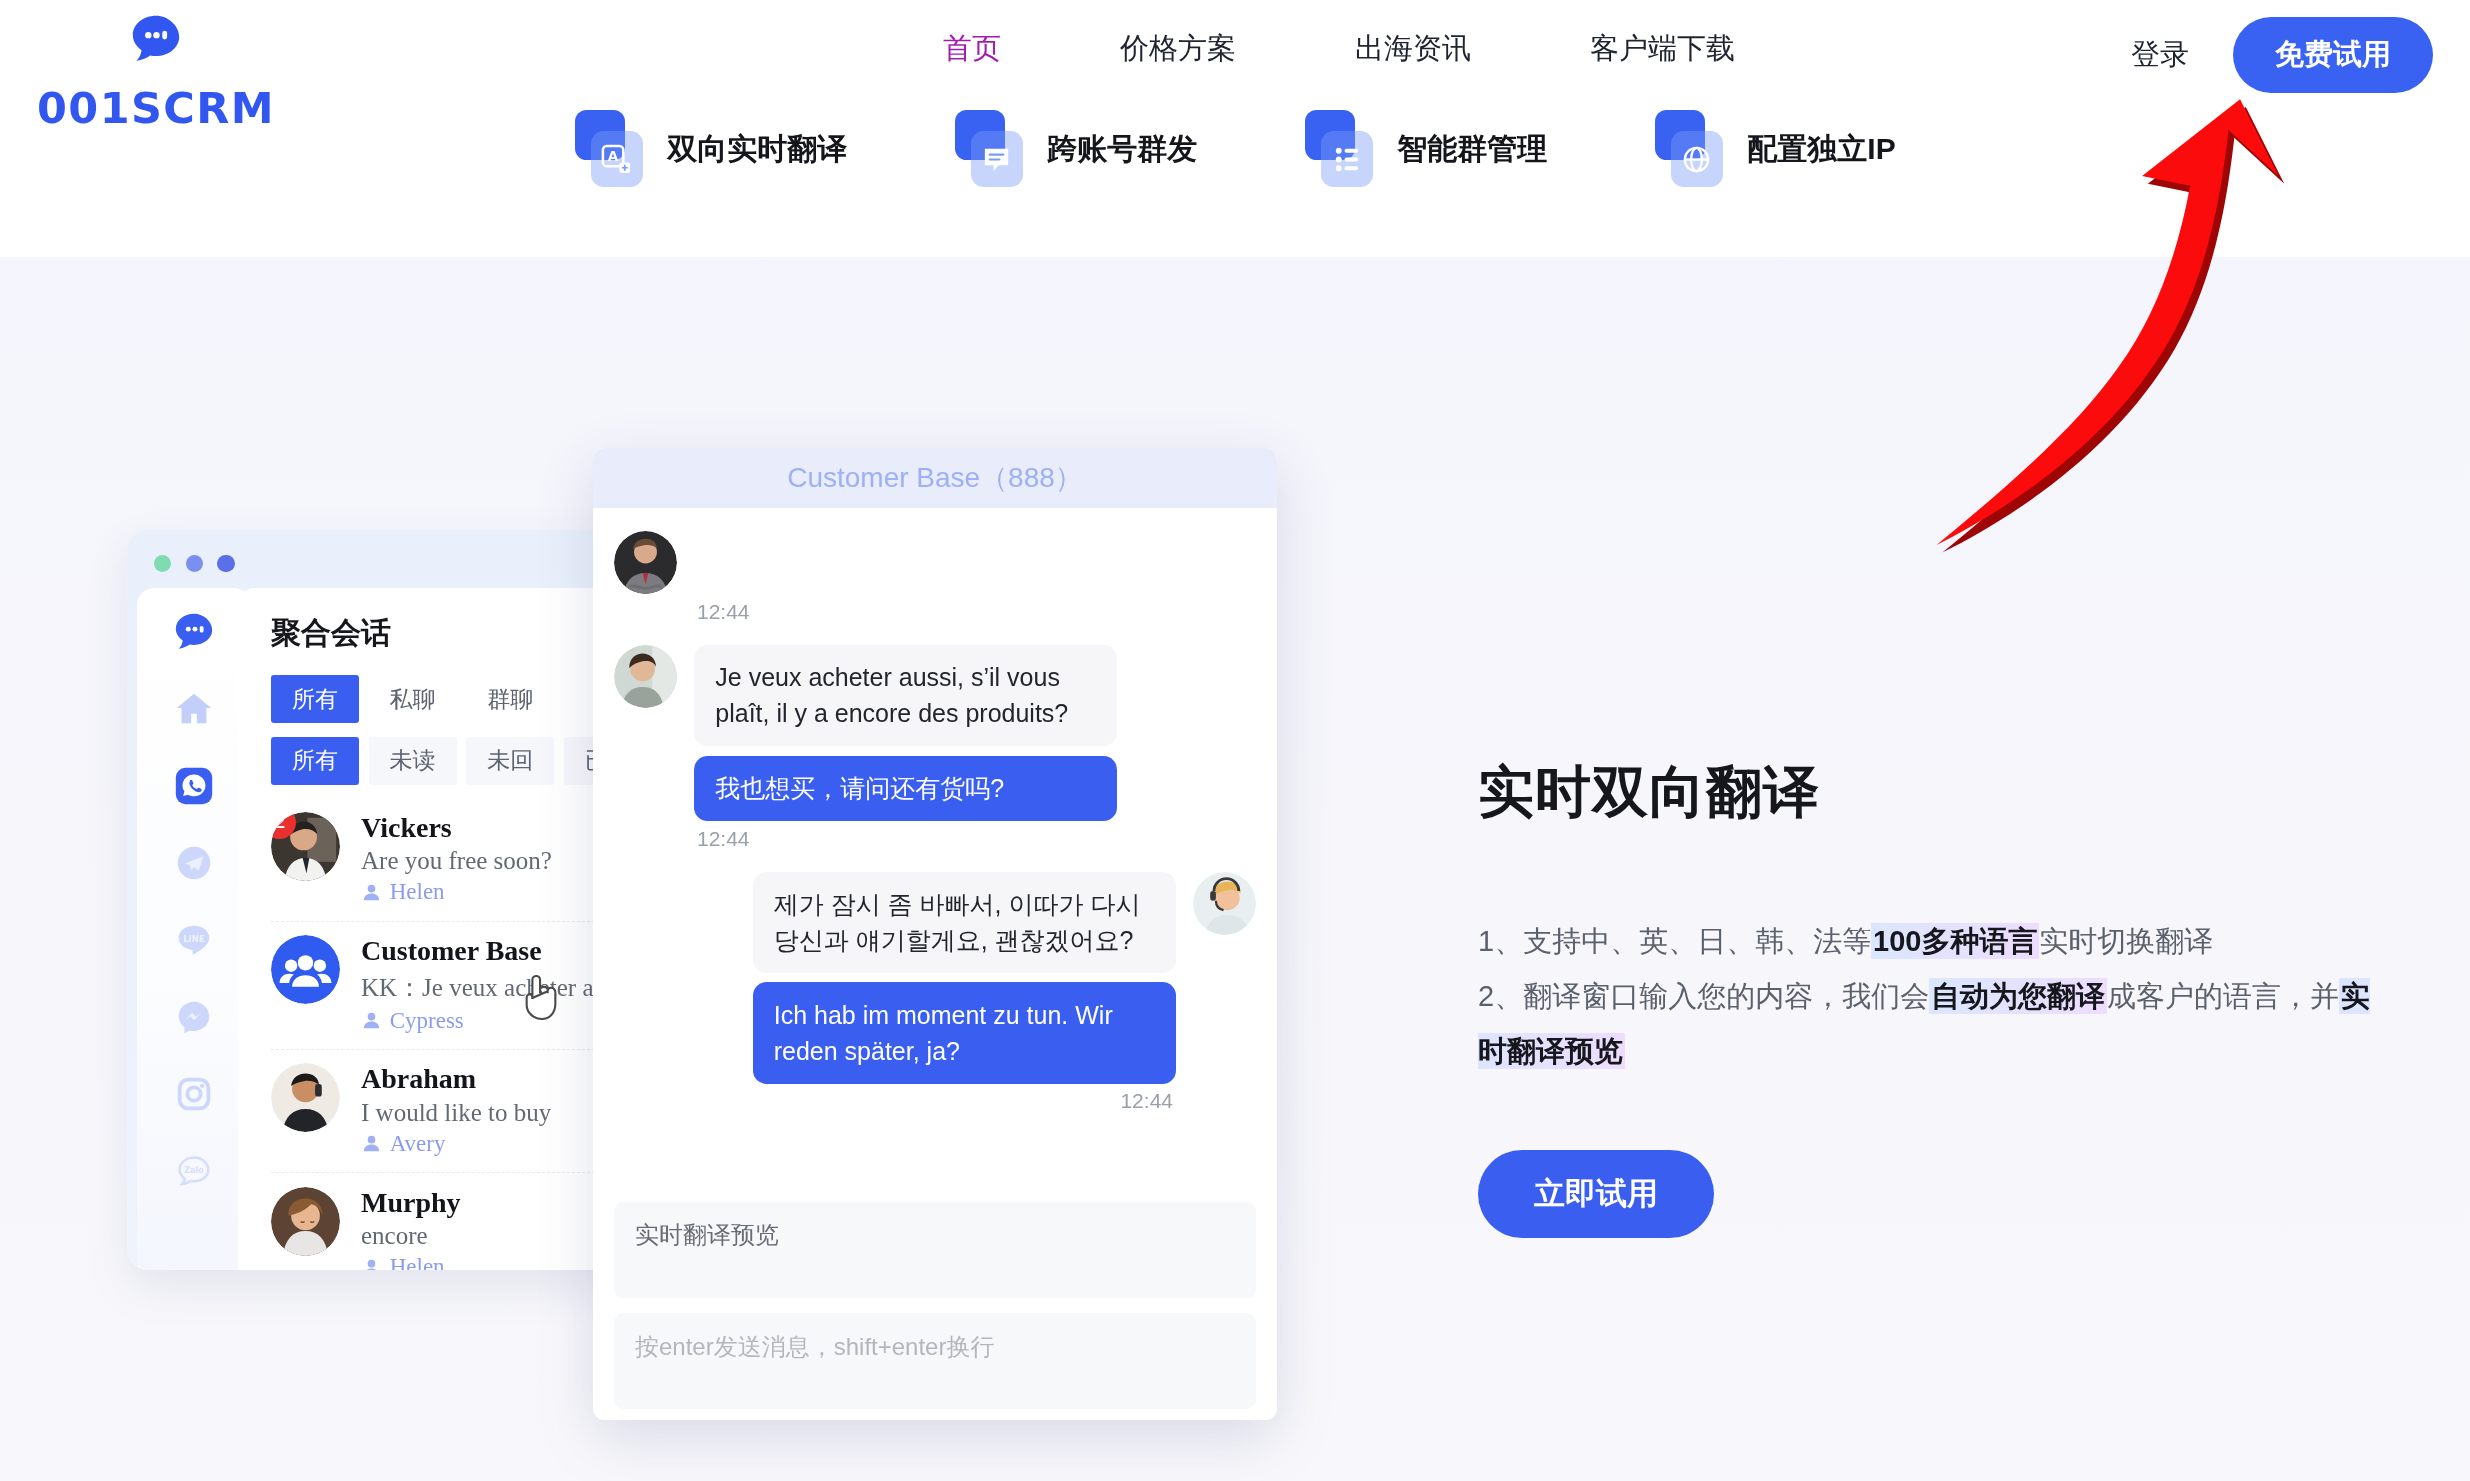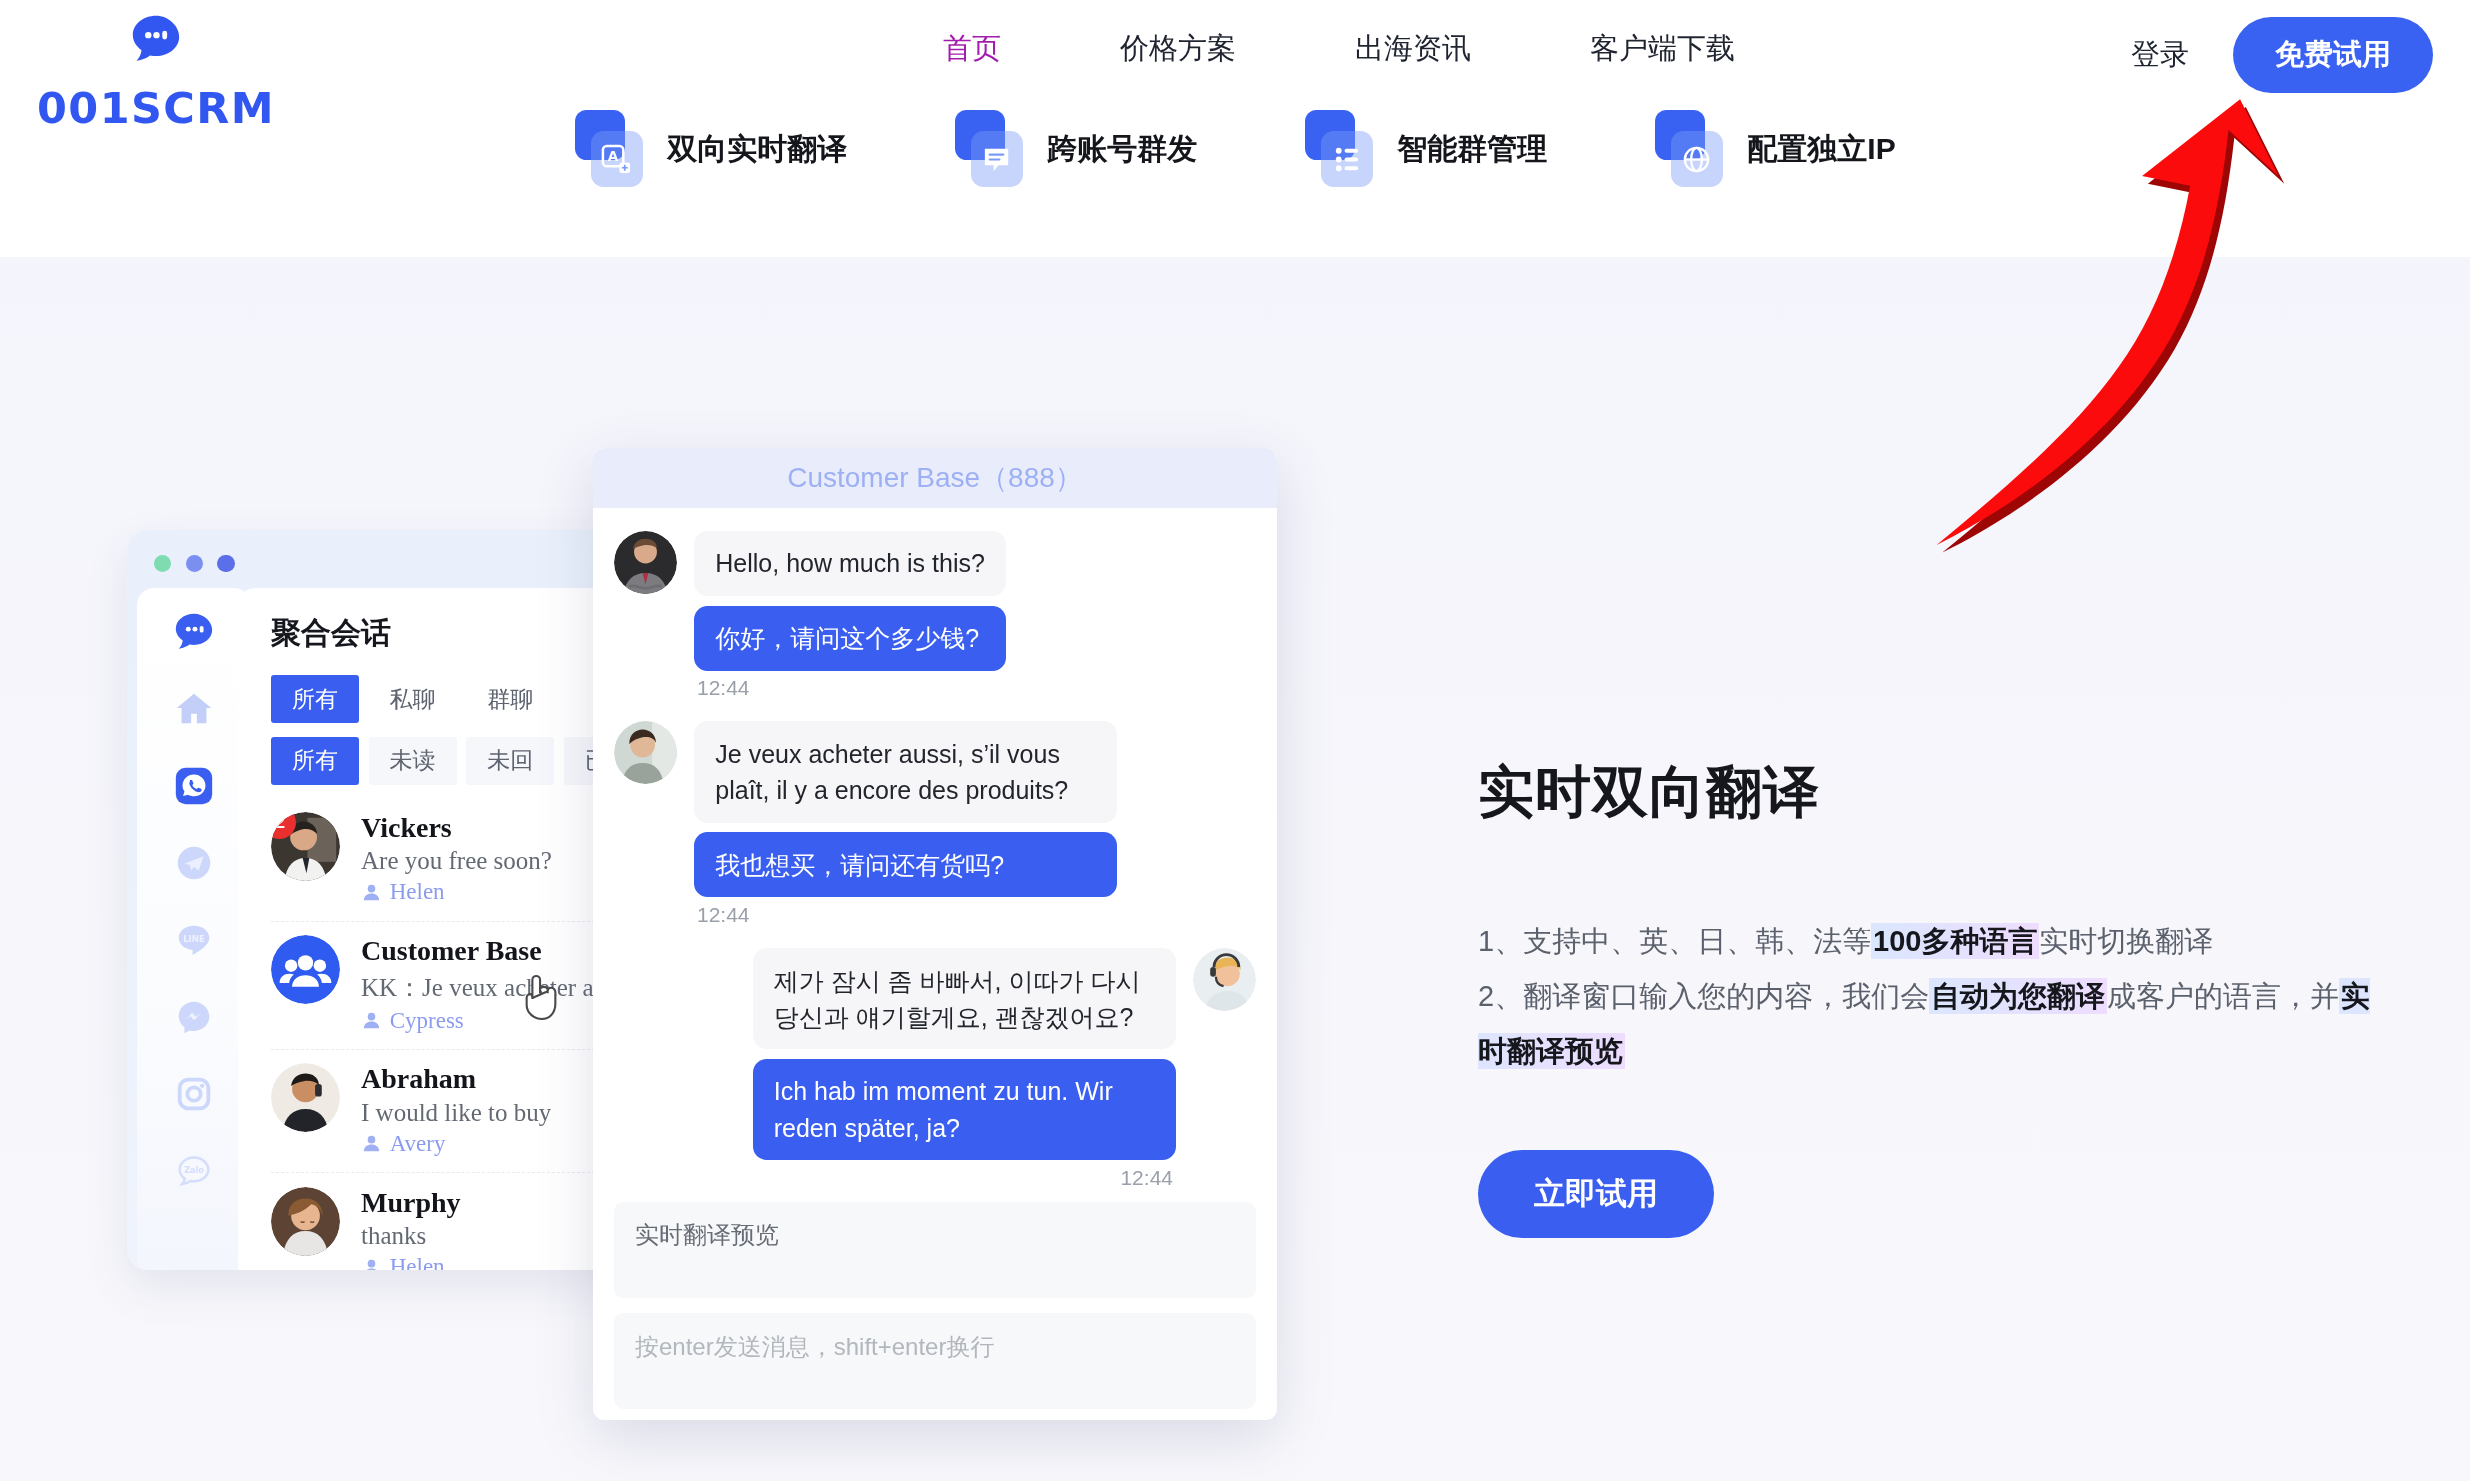--- a/index.html
+++ b/index.html
@@ -455,21 +455,21 @@
                 <rect width="72" height="72" fill="#5c4334"></rect>
                 <path d="M12 72c3-18 11-26 24-26s21 8 24 26z" fill="#e8e6e4"></path>
                 <circle cx="36" cy="30" r="15" fill="#e8b591"></circle>
                 <path d="M18 30c0-12 8-18 18-18s18 6 18 19c-2-8-6-12-12-13-8 8-16 10-24 12z" fill="#8a5a33"></path>
                 <path d="M31 36c1 1 3 1 4 0M41 36c1 1 3 1 4 0" stroke="#6d4528" stroke-width="1.6" fill="none"></path>
               </g>
             </svg>
           </span>
           <span class="conv-meta">
             <span class="conv-name">Murphy</span>
-            <span class="conv-msg">thanks</span>
+            <span class="conv-msg">encore</span>
             <span class="conv-owner">
               <svg width="21" height="21" viewBox="0 0 22 22">
                   <circle cx="11" cy="7" r="4" fill="#9fb0f3"></circle>
                   <path d="M3 19c0-4.4 3.6-7 8-7s8 2.6 8 7z" fill="#9fb0f3"></path>
                 </svg>
               <span>Helen</span>
             </span>
           </span>
         </div>
 
@@ -501,24 +501,20 @@
             <g clip-path="url(#m1)">
               <rect width="66" height="66" fill="#2b2b2d"></rect>
               <circle cx="33" cy="22" r="12" fill="#d8a98a"></circle>
               <path d="M20 19c1-8 7-11 13-11s12 3 12 10c-4-3-9-4-14-3-4 1-8 2-11 4z" fill="#6a4b36"></path>
               <path d="M10 66c2-14 10-22 23-22s21 8 23 22z" fill="#7c7c80"></path>
               <path d="M30 44l3 12 3-12z" fill="#b03042"></path>
               <path d="M16 58c6-2 11 2 17 2s11-4 17-2" stroke="#6d6d72" stroke-width="3" fill="none"></path>
             </g>
           </svg>
         </span>
-        <span class="bubbles">
-          <span class="bub grey">Hello, how much is this?</span>
-          <span class="bub blue">你好，请问这个多少钱?</span>
-        </span>
       </div>
       <div class="ts">12:44</div>
 
       <div class="msg-group">
         <span class="msg-av">
           <svg width="63" height="63" viewBox="0 0 66 66">
             <defs>
                 <clipPath id="m2">
                   <circle cx="33" cy="33" r="33"></circle>
                 </clipPath>

